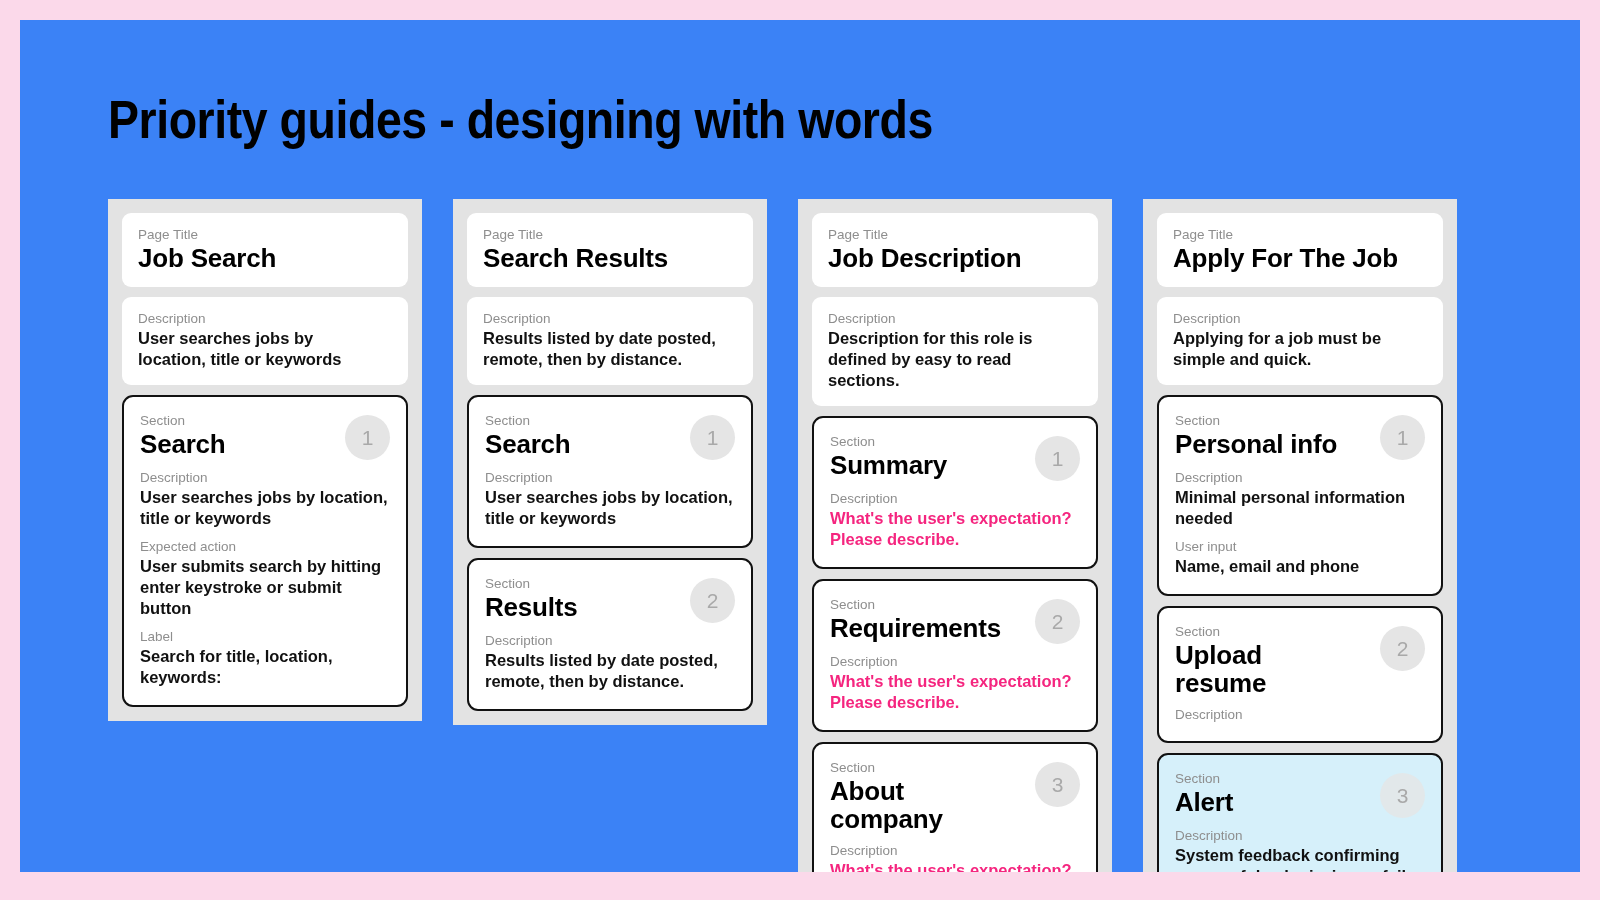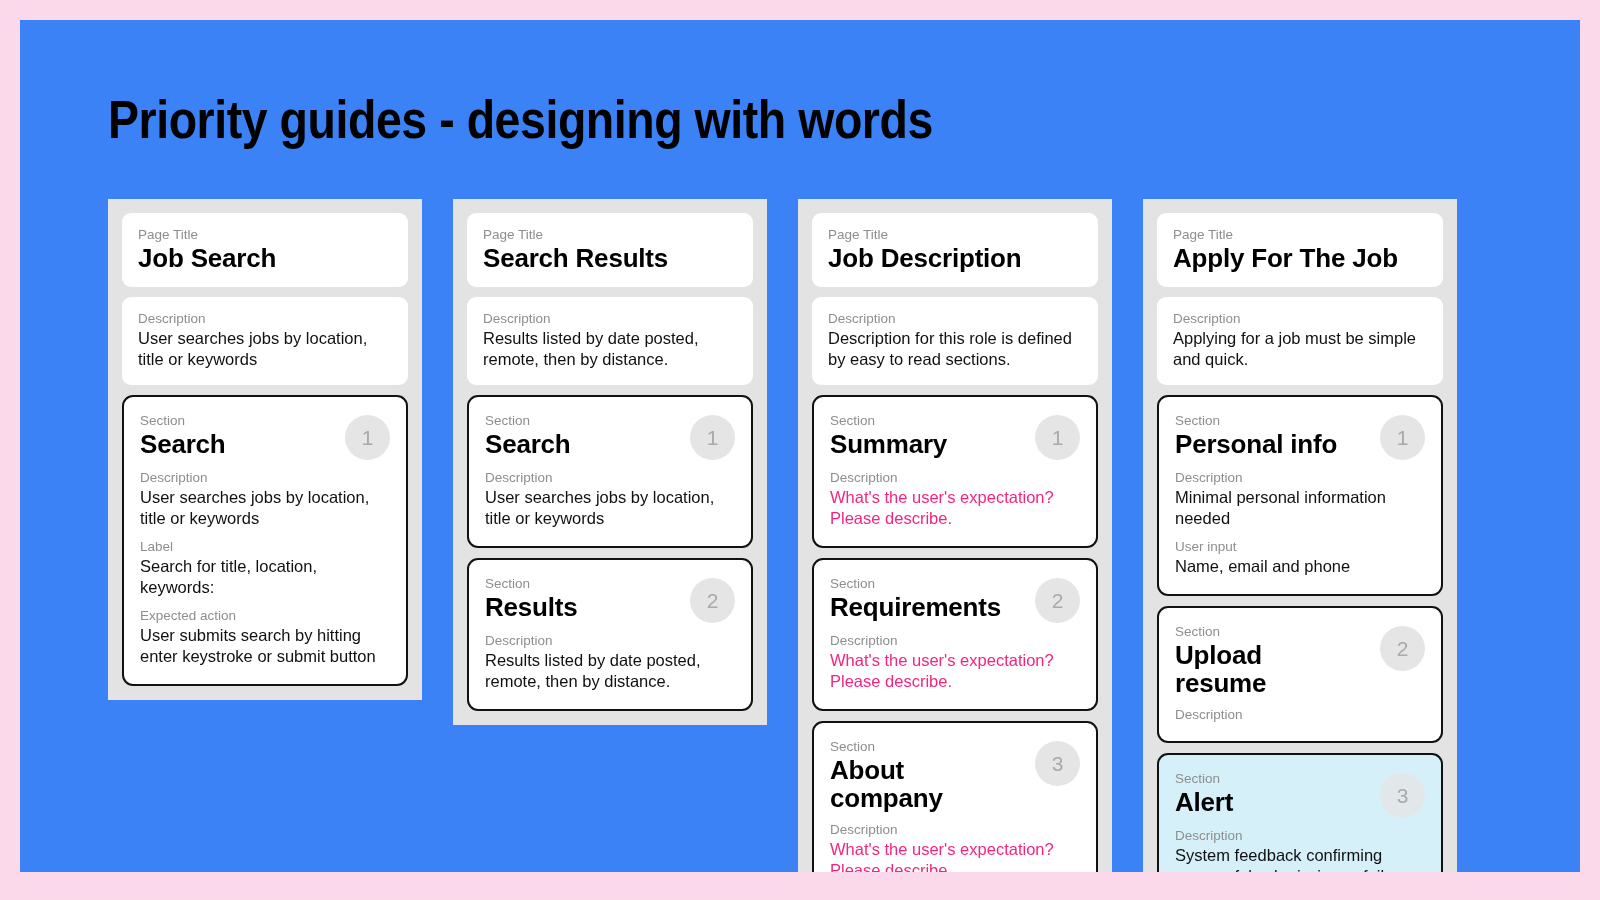--- a/index.html
+++ b/index.html
@@ -83,21 +83,21 @@
     line-height:17px;
     color:#8e8e8e;
     font-weight:normal;
     margin-bottom:1px;
   }
 
   .val {
     font-size:16.5px;
     line-height:21px;
     color:#111111;
-    font-weight:normal;
+    font-weight:bold;
   }
 
   .val.pink { color:#f5257f; }
 
   .title-val {
     font-size:26px;
     line-height:28px;
     font-weight:bold;
     color:#000000;
     letter-spacing:-0.2px;
@@ -153,27 +153,27 @@
               <div class="lbl">Section</div>
               <div class="val title-val">Search</div>
             </div>
             <div class="badge">1</div>
           </div>
           <div class="field">
             <div class="lbl">Description</div>
             <div class="val">User searches jobs by location, title or keywords</div>
           </div>
           <div class="field">
+            <div class="lbl">Expected action</div>
+            <div class="val">User submits search by hitting enter keystroke or submit button</div>
+          </div>
+          <div class="field">
             <div class="lbl">Label</div>
             <div class="val">Search for title, location, keywords:</div>
           </div>
-          <div class="field">
-            <div class="lbl">Expected action</div>
-            <div class="val">User submits search by hitting enter keystroke or submit button</div>
-          </div>
         </div>
       </div>
       <div class="column">
         <div class="card-soft">
           <div class="lbl">Page Title</div>
           <div class="val title-val">Search Results</div>
         </div>
         <div class="card-soft">
           <div class="lbl">Description</div>
           <div class="val">Results listed by date posted, remote, then by distance.</div>

